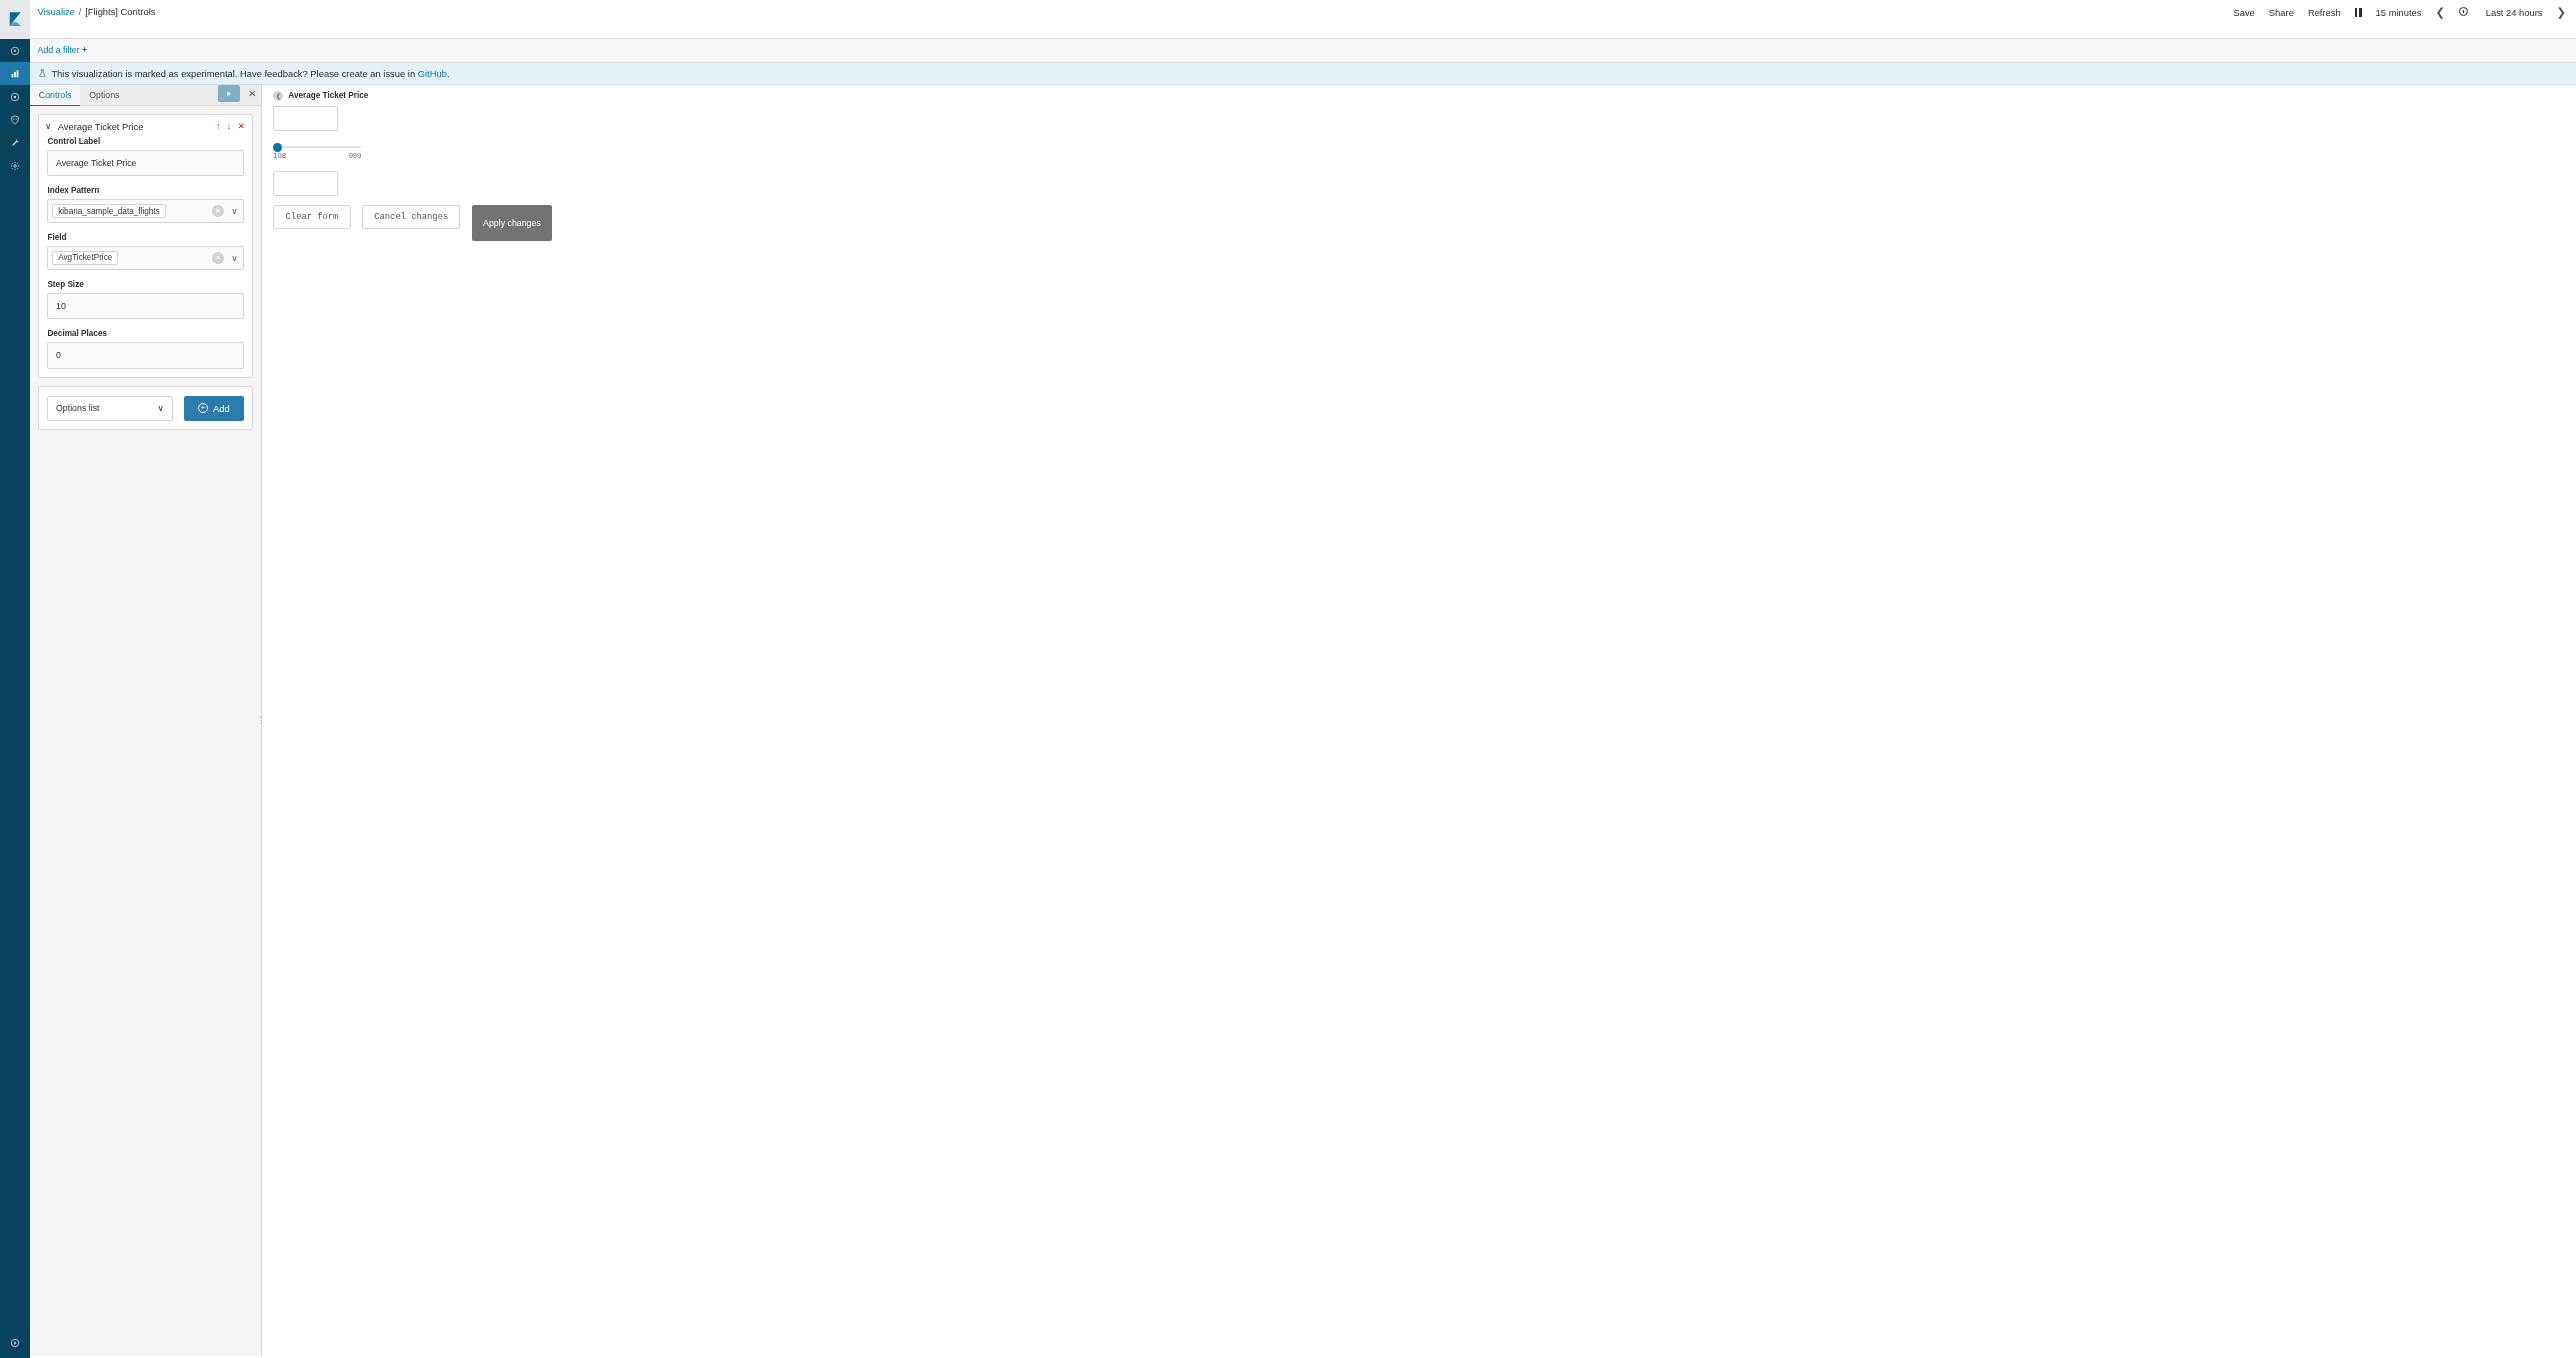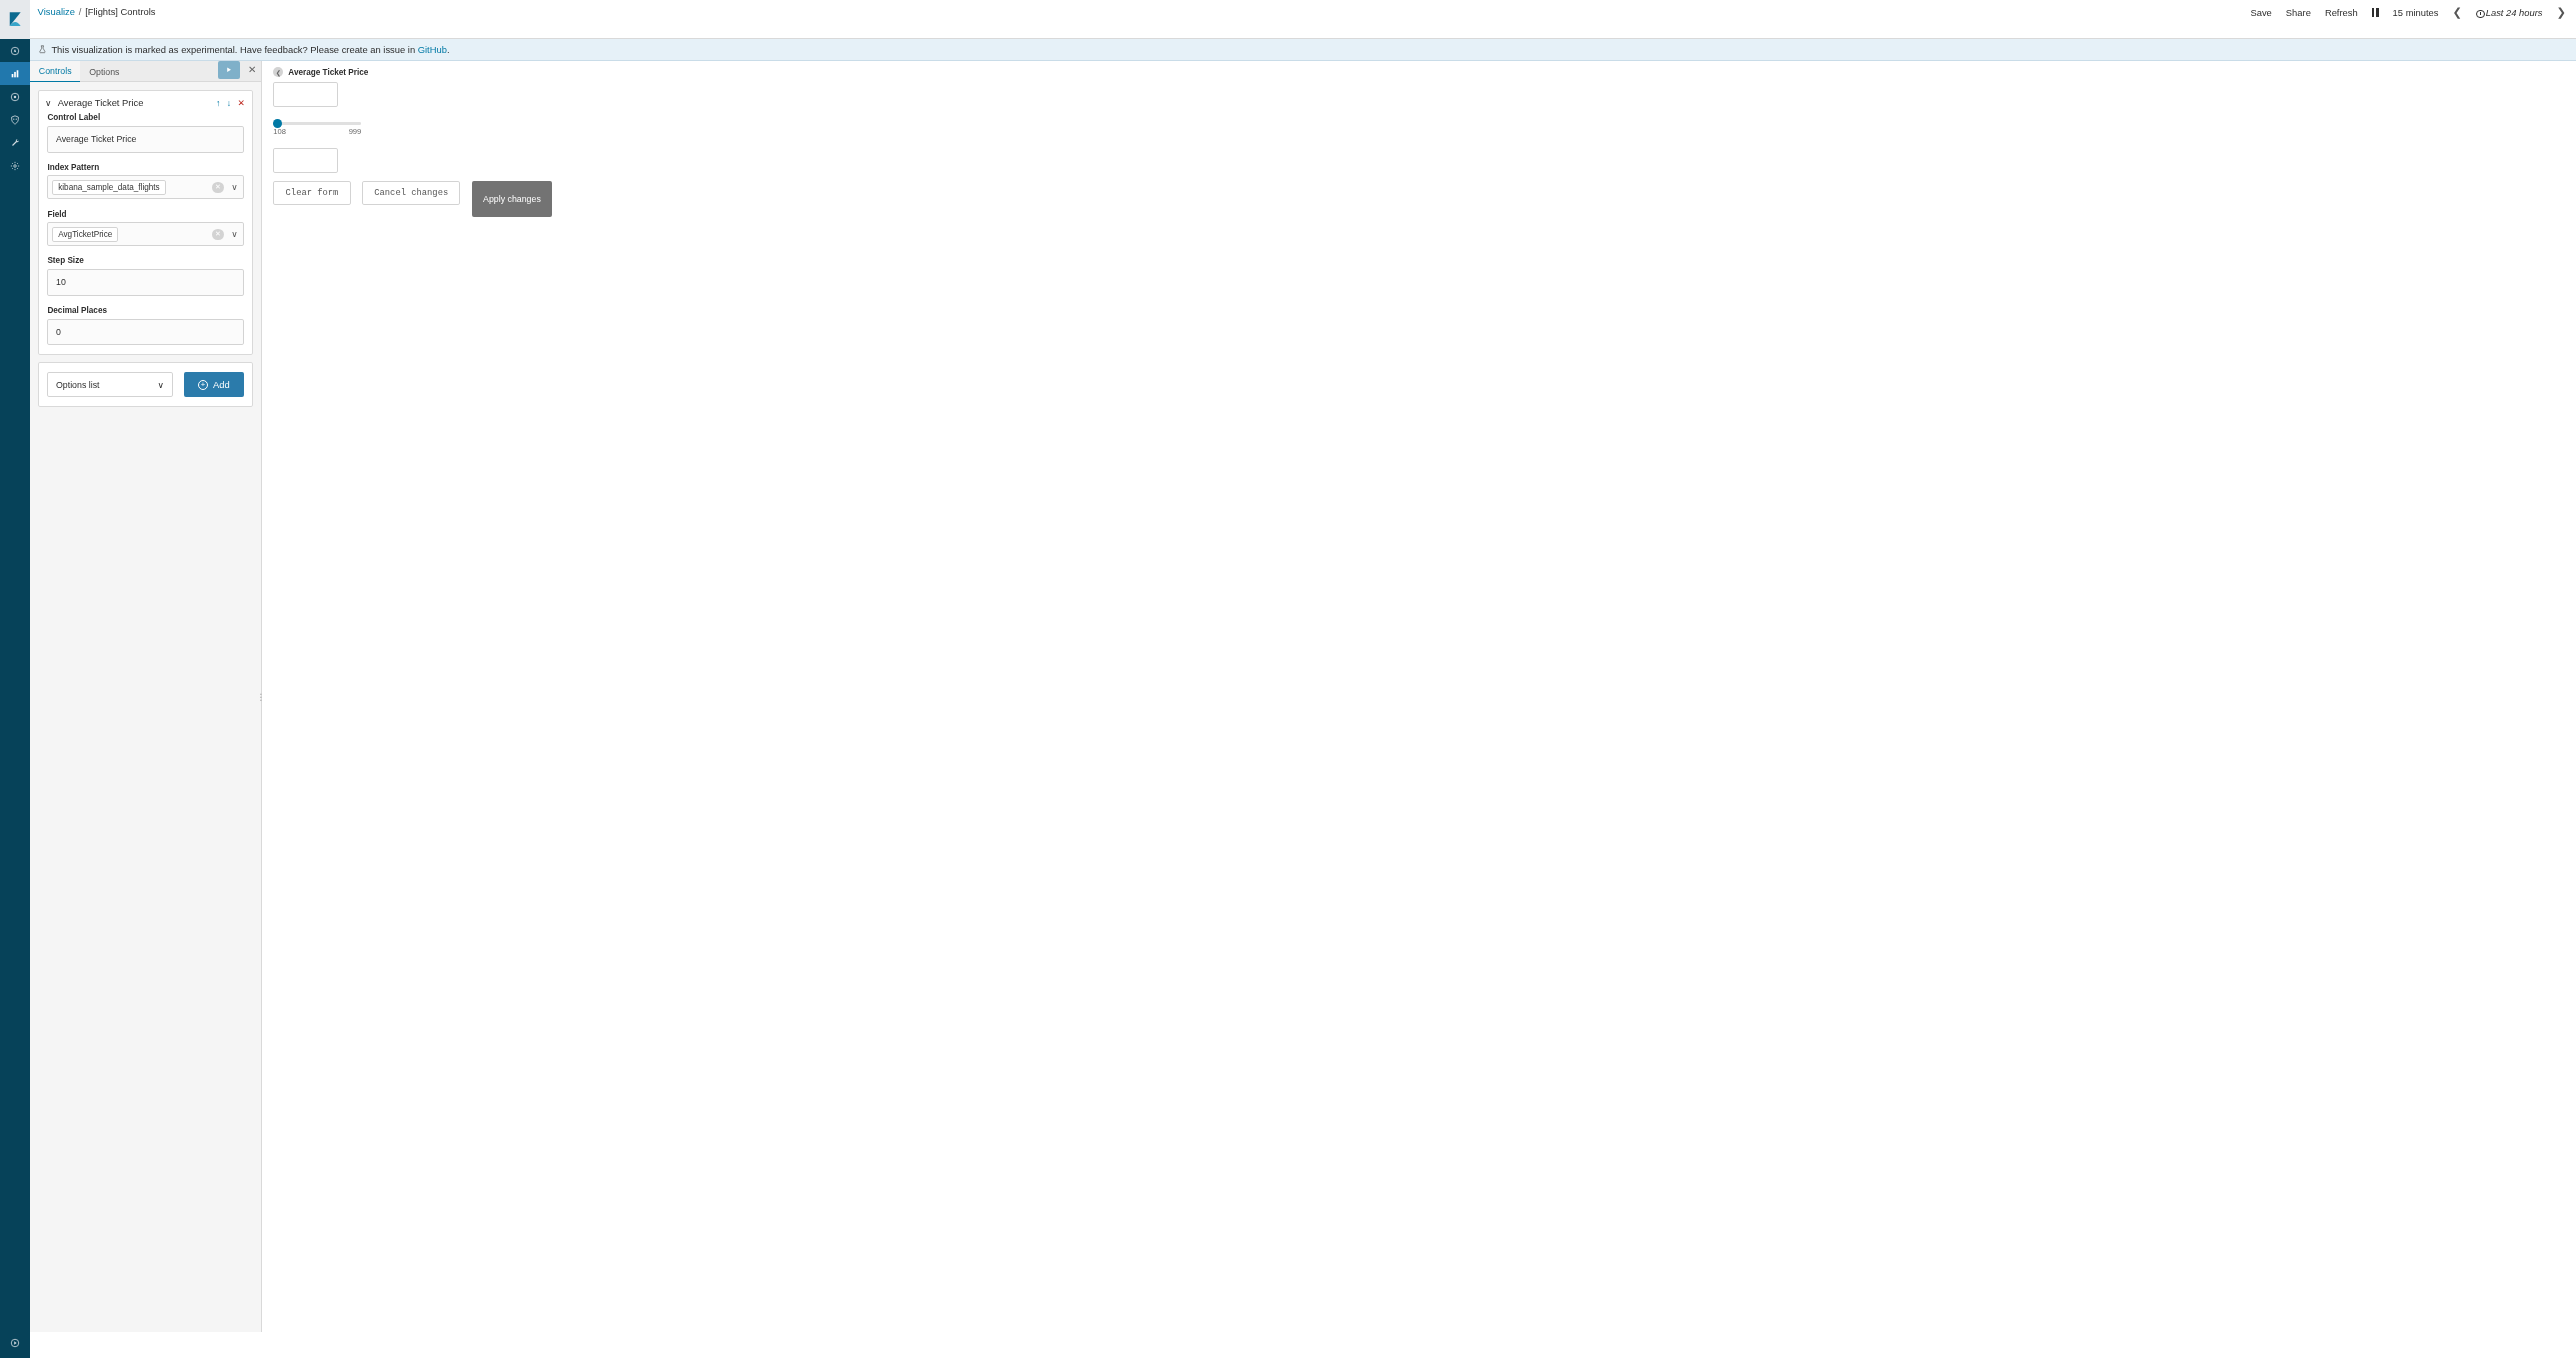--- a/index.html
+++ b/index.html
@@ -25,21 +25,21 @@
 .topbar { height: 39px; border-bottom: 0.6px solid #d9d9d9; display:flex; align-items:flex-start; padding: 6.3px 10px 0 7.6px; }
 .breadcrumb { font-size: 9.4px; display:flex; gap:3.8px; align-items:center; }
 .breadcrumb a { color:#0079a5; text-decoration:none; }
 .breadcrumb .sep { color:#666; }
 .breadcrumb .cur { color:#2d2d2d; }
 .top-actions { margin-left:auto; display:flex; align-items:center; gap:14px; color:#2d2d2d; font-size:9.4px; }
 .top-actions .act { cursor:pointer; }
 .top-actions .pause-icon { display:inline-flex; gap:1.9px; }
 .top-actions .pause-icon span { width:2.5px; height:8.8px; background:#2d2d2d; display:inline-block; }
 .top-actions .chev { font-size:11.3px; cursor:pointer; color:#555; }
-.time-range { display:flex; align-items:flex-end; gap:1px; cursor:pointer;font-style:italic; }
+.time-range { display:flex; align-items:flex-start; gap:18px; cursor:pointer; }
 .clock-icon { width:8.8px; height:8.8px; border:1.1px solid #2d2d2d; border-radius:50%; position:relative; display:inline-block; }
 .clock-icon::after { content:""; position:absolute; left:3.1px; top:1.3px; width:0.9px; height:3.1px; background:#2d2d2d; }
 
 
 .filterbar { background:#f5f7f9; border-bottom:0.6px solid #d9d9d9; padding: 6.3px 7.6px; }
 .filterbar a { color:#0079a5; text-decoration:none; font-size:8.8px; }
 .plus-icon { font-weight:bold; }
 
 
 .exp-banner { background:#e6f1f8; border-bottom:0.6px solid #c9dce8; padding: 5px 7.6px; font-size:9.4px; color:#2d2d2d; display:flex; align-items:center; gap:5px; }
@@ -181,20 +181,26 @@
       <span class="act">15 minutes</span>
       <span class="chev">❮</span>
       <span class="time-range">
         <span class="clock-icon"></span>
         <span>Last 24 hours</span>
       </span>
       <span class="chev">❯</span>
     </div>
   </div>
 
+  <div class="filterbar">
+    <a href="#">
+      <span>Add a filter</span>
+      <span class="plus-icon"> +</span>
+    </a>
+  </div>
 
   <div class="exp-banner">
     <svg class="flask-icon" viewBox="0 0 24 24">
         <path d="M9 2h6v2l-1 0v5l5 9a2 2 0 0 1 -2 3H7a2 2 0 0 1 -2 -3l5 -9V4l-1 0z" fill="none" stroke="#2d2d2d" stroke-width="1.5"></path>
       </svg>
     <span>
       <span>This visualization is marked as experimental. Have feedback? Please create an issue in </span><a href="#">GitHub</a><span>.</span>
     </span>
   </div>
 

